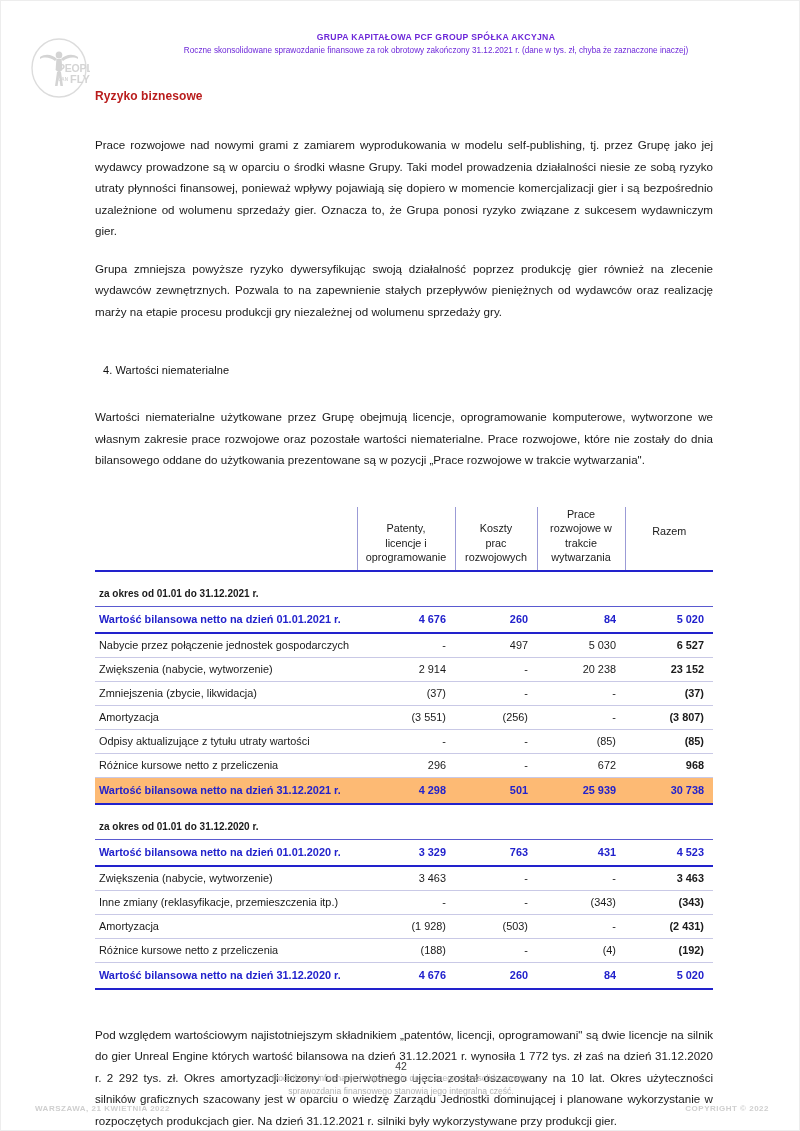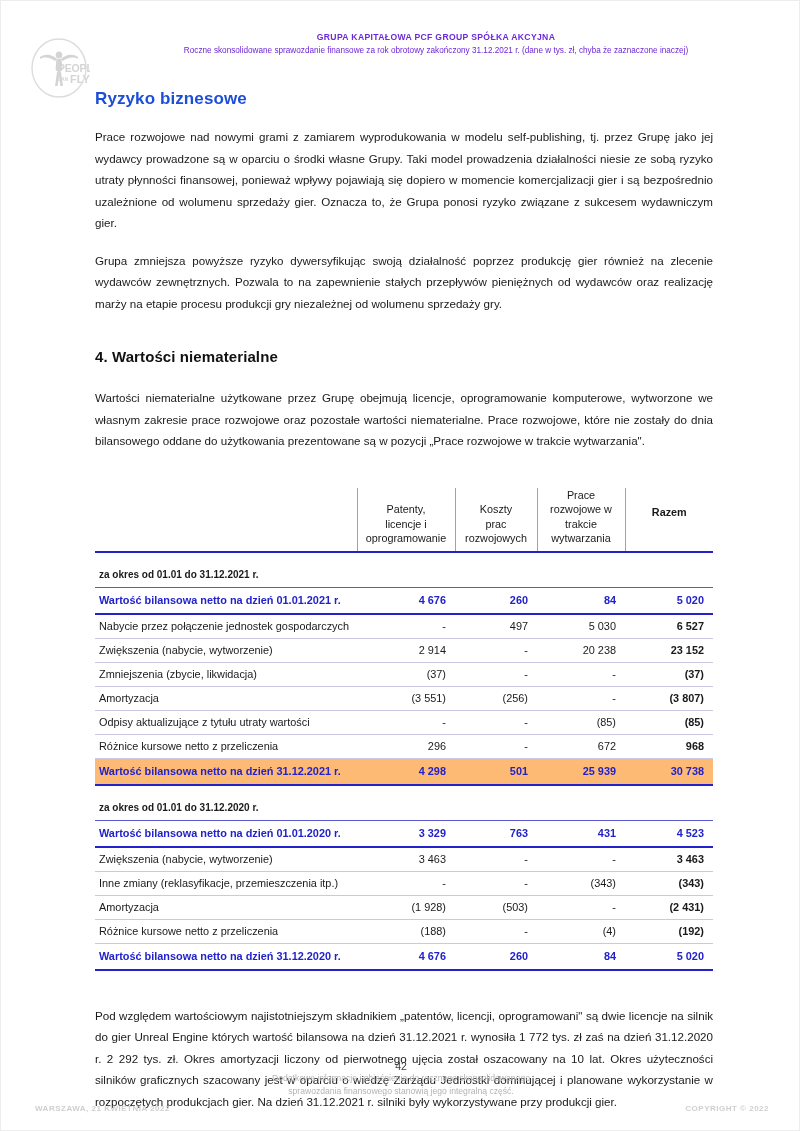--- a/index.html
+++ b/index.html
@@ -61,30 +61,30 @@
 
   
   .content {
     position: absolute;
     left: 94px;
     top: 88px;
     width: 618px;
   }
 
   h2.sub-heading {
-    font-size: 17px;
-    font-weight: bold;
-    margin: 0 0 17px 0;
-    color: #1d4ed8;
+    font-size: 12px;
+    font-weight: bold;
+    margin: 0 0 31px 0;
+    color: #b91c1c;
     letter-spacing: .1px;
   }
   h2.section-heading {
-    font-size: 15px;
-    font-weight: bold;
-    margin: 0;
+    font-size: 11px;
+    font-weight: normal;
+    margin: 8px;
     color: #111;
     letter-spacing: .1px;
   }
   p.body {
     font-size: 11.6px;
     line-height: 21.5px;
     text-align: justify;
     margin: 0 0 16px 0;
     color: #1a1a1a;
     hyphens: none;
@@ -118,21 +118,21 @@
     padding: 0 6px 5px 6px;
     text-align: center;
     color: #1a1a1a;
   }
   table.nm th.blank { border-bottom: 2px solid #2222cc; }
   table.nm th.col-head {
     border-bottom: 2px solid #2222cc;
     border-left: 1px solid #9b9bd6;
   }
   table.nm th.col-head.razem {
-    font-weight: bold;
+    font-weight: normal;
     vertical-align: middle;
     padding-bottom: 14px;
   }
 
   table.nm td {
     font-size: 10.9px;
     line-height: 15px;
     padding: 4px 6px 4px 6px;
     vertical-align: middle;
     border-bottom: 1px solid #c9c9e6;

